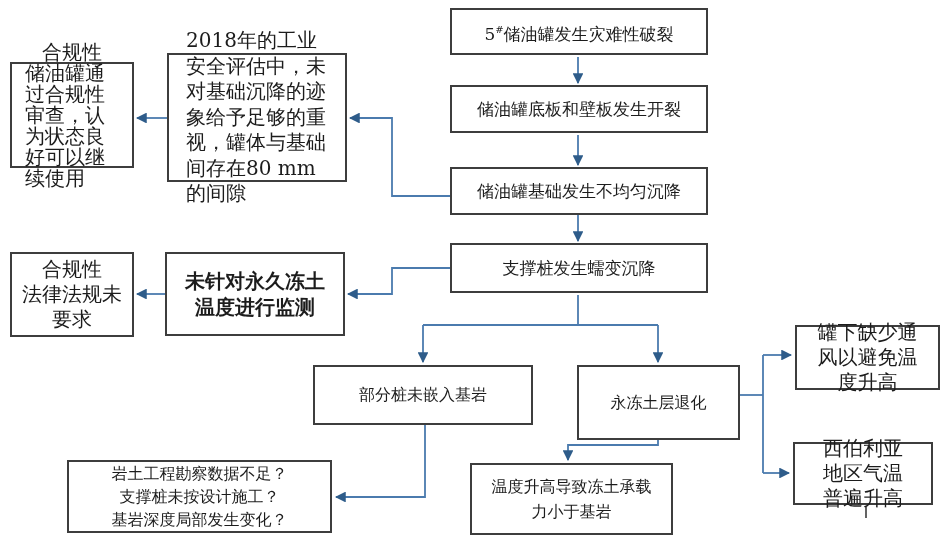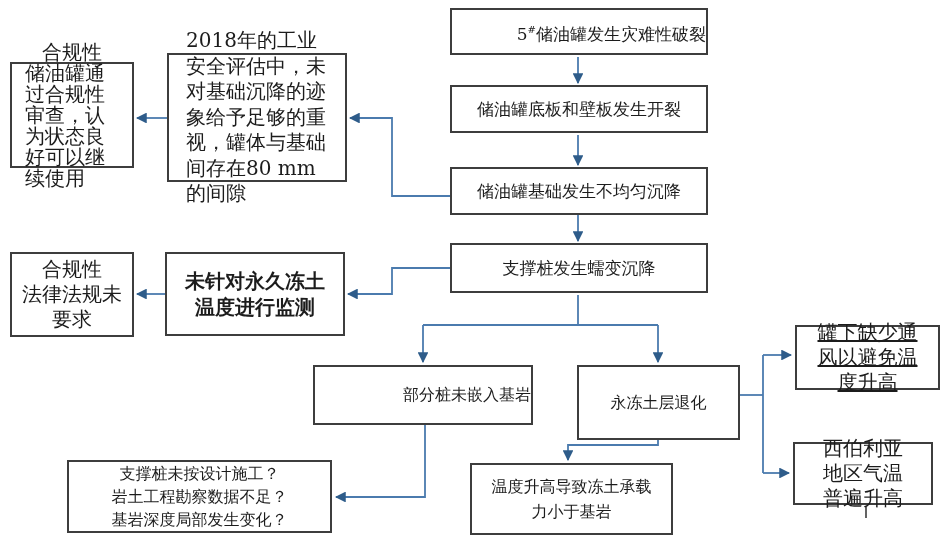--- a/index.html
+++ b/index.html
@@ -49,21 +49,21 @@
     <path class="conn" d="M658,325 V362" marker-end="url(#arr)"></path>
     <path class="conn" d="M425,425 V497 H336" marker-end="url(#arr)"></path>
     <path class="conn" d="M658,425 V445 H568 V460" marker-end="url(#arr)"></path>
     <path class="conn" d="M740,395 H763"></path>
     <path class="conn" d="M763,355 V473"></path>
     <path class="conn" d="M763,355 H791" marker-end="url(#arr)"></path>
     <path class="conn" d="M763,473 H789" marker-end="url(#arr)"></path>
     <path class="stub" d="M866,507 V518"></path>
   </svg>
 
-  <div class="node fs17" style="left:450px;top:8px;width:258px;height:47px;align-items:flex-end;">
+  <div class="node fs17" style="left:450px;top:8px;width:258px;height:47px;">
     <span><span>5</span><sup>#</sup><span>储油罐发生灾难性破裂</span></span>
   </div>
 
   <div class="node fs17" style="left:450px;top:85px;width:258px;height:48px;">
     <span>储油罐底板和壁板发生开裂</span>
   </div>
 
   <div class="node fs17" style="left:450px;top:167px;width:258px;height:48px;">
     <span>储油罐基础发生不均匀沉降</span>
   </div>
@@ -83,39 +83,39 @@
   <div class="node fs15" style="left:10px;top:252px;width:124px;height:85px;line-height:25px;">
     <span>合规性</span>
     <span>法律法规未</span>
     <span>要求</span>
   </div>
 
   <div class="node fs15" style="left:165px;top:252px;width:180px;height:84px;padding:0 18px;line-height:26px;font-weight:bold;">
     <span>未针对永久冻土温度进行监测</span>
   </div>
 
-  <div class="node fs16" style="left:313px;top:365px;width:220px;height:60px;align-items:flex-end;">
+  <div class="node fs16" style="left:313px;top:365px;width:220px;height:60px;">
     <span>部分桩未嵌入基岩</span>
   </div>
 
   <div class="node fs16" style="left:577px;top:365px;width:163px;height:75px;">
     <span>永冻土层退化</span>
   </div>
 
   <div class="node fs16" style="left:67px;top:460px;width:265px;height:73px;line-height:23px;">
+    <span>岩土工程勘察数据不足？</span>
     <span>支撑桩未按设计施工？</span>
-    <span>岩土工程勘察数据不足？</span>
     <span>基岩深度局部发生变化？</span>
   </div>
 
   <div class="node fs16" style="left:470px;top:463px;width:203px;height:72px;padding:0 15px;line-height:25px;">
     <span>温度升高导致冻土承载力小于基岩</span>
   </div>
 
-  <div class="node fs15" style="left:795px;top:325px;width:145px;height:65px;padding:0 14px;line-height:25px;text-decoration:underline;">
+  <div class="node fs15" style="left:795px;top:325px;width:145px;height:65px;padding:0 14px;line-height:25px;">
     <span>罐下缺少通风以避免温度升高</span>
   </div>
 
   <div class="node fs15" style="left:793px;top:442px;width:140px;height:63px;padding:0 20px;line-height:25px;">
     <span>西伯利亚地区气温普遍升高</span>
   </div>
 
 </div>
 
 </body></html>

